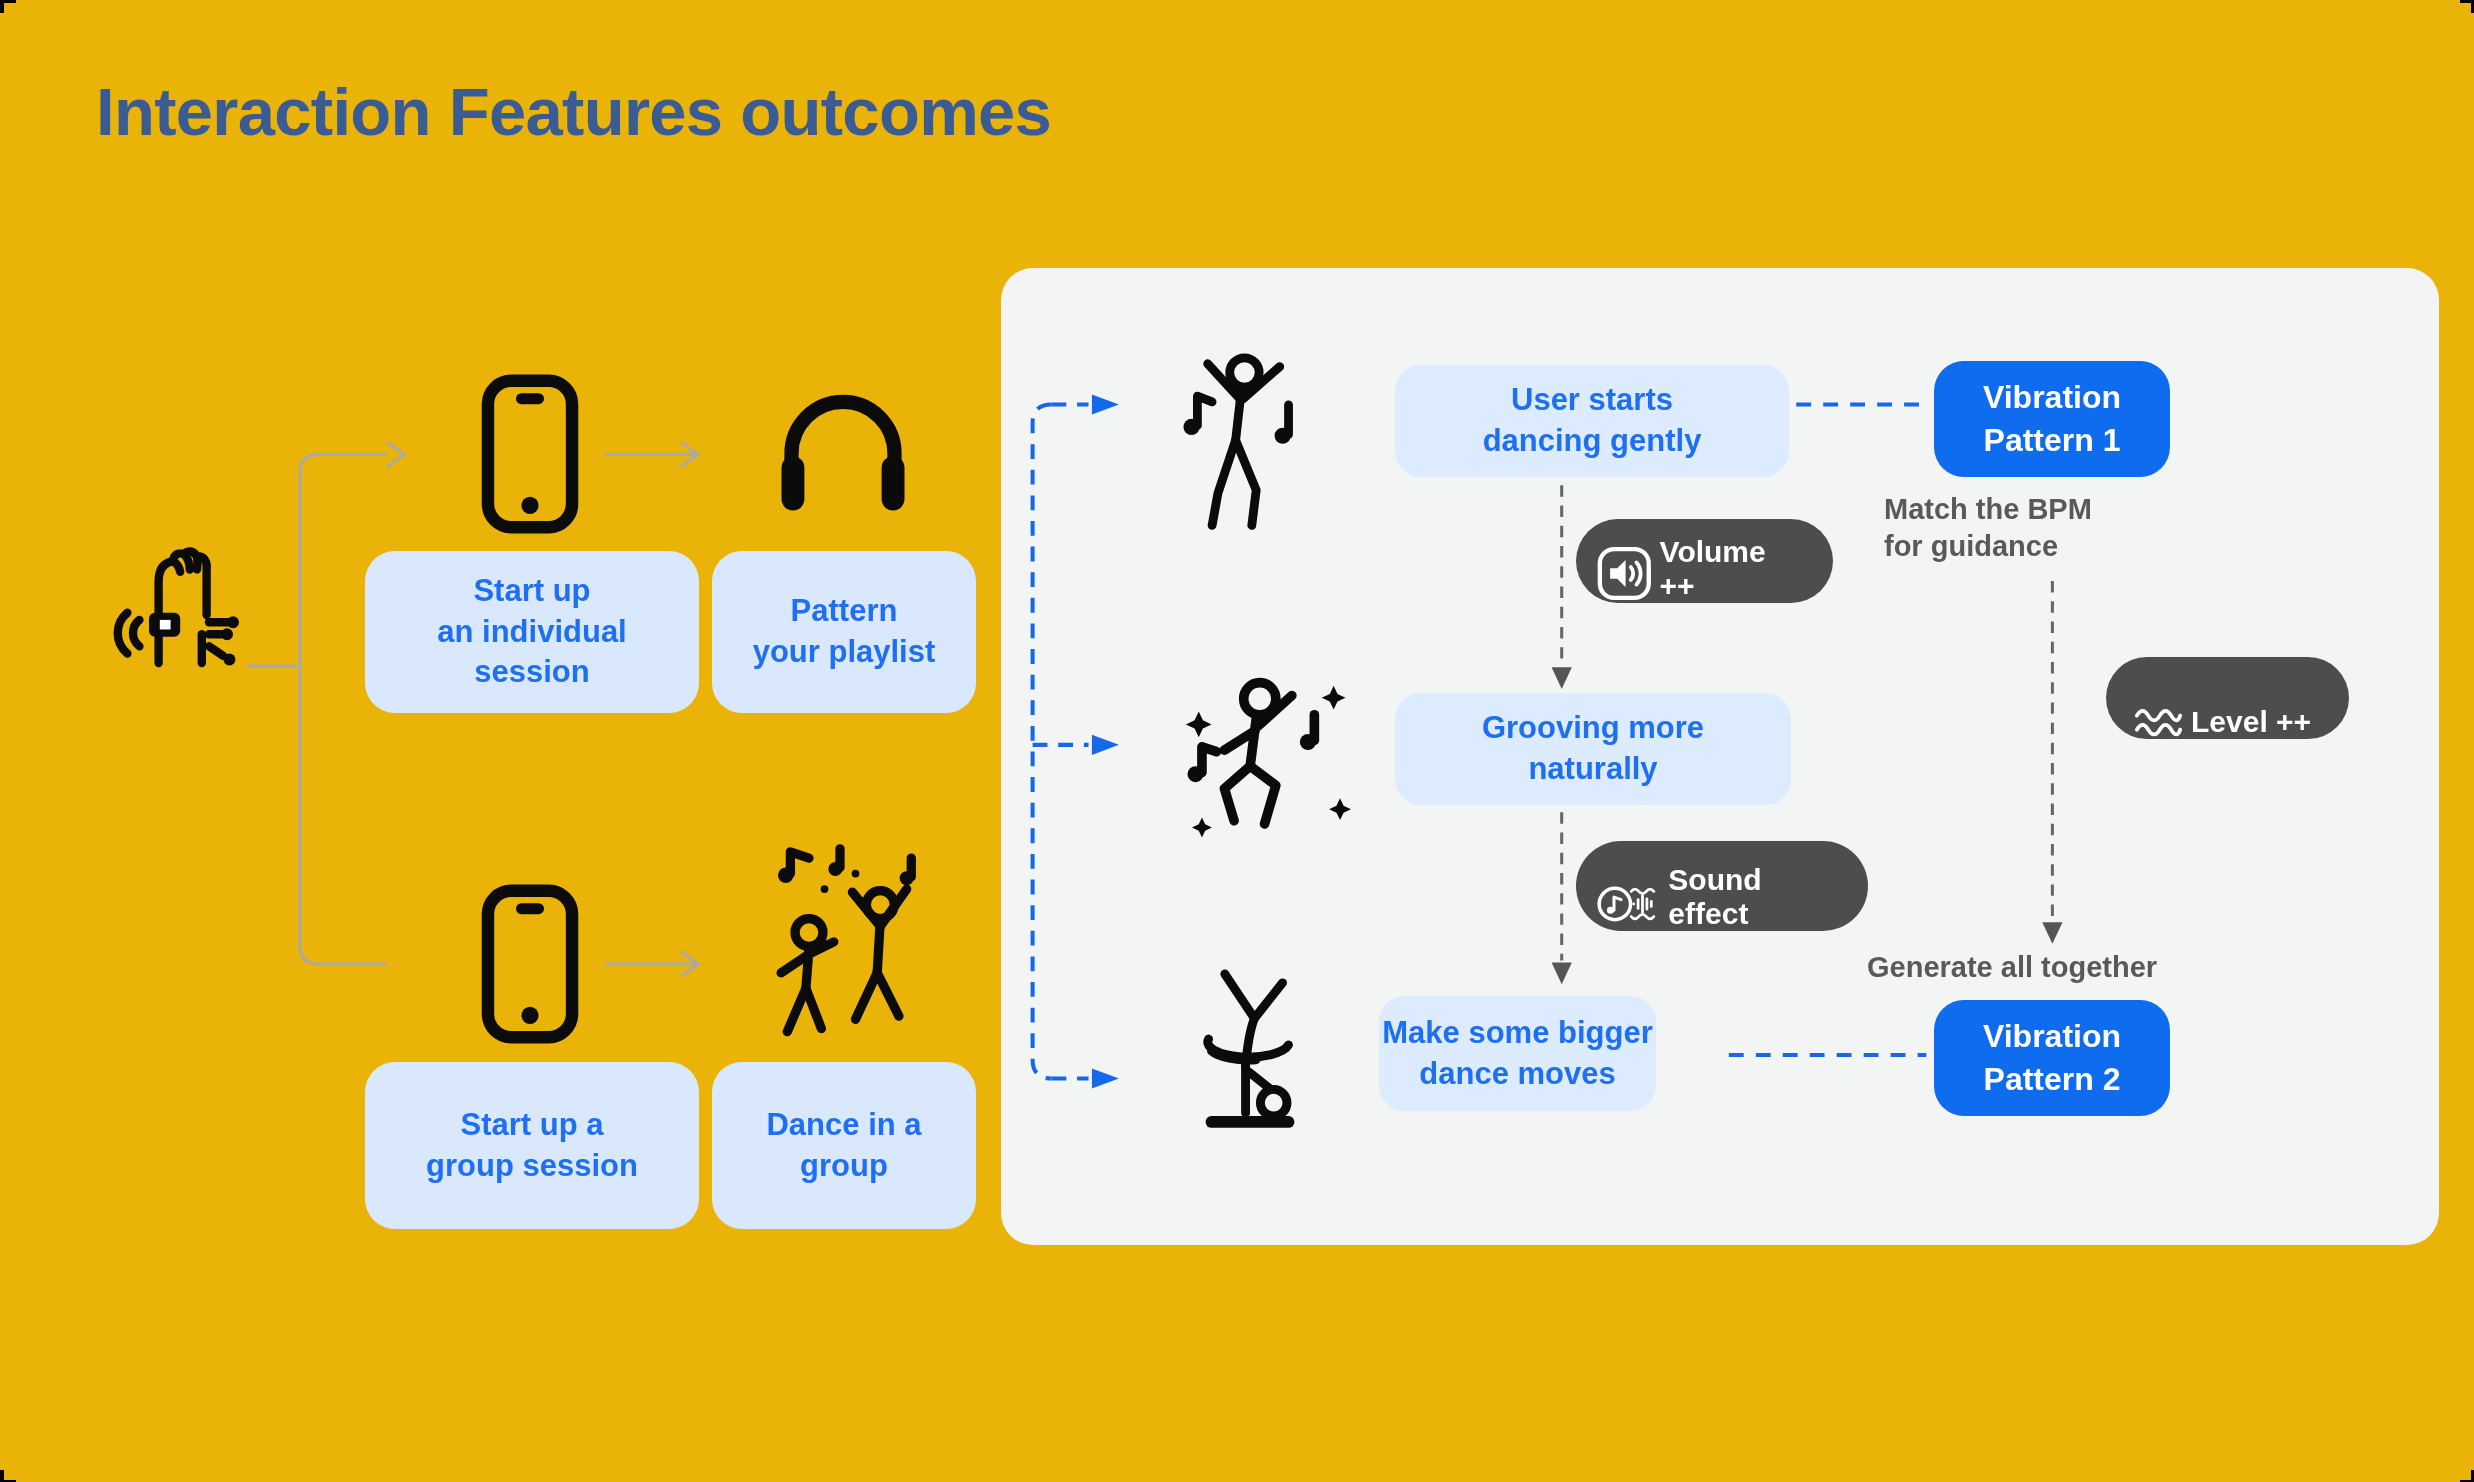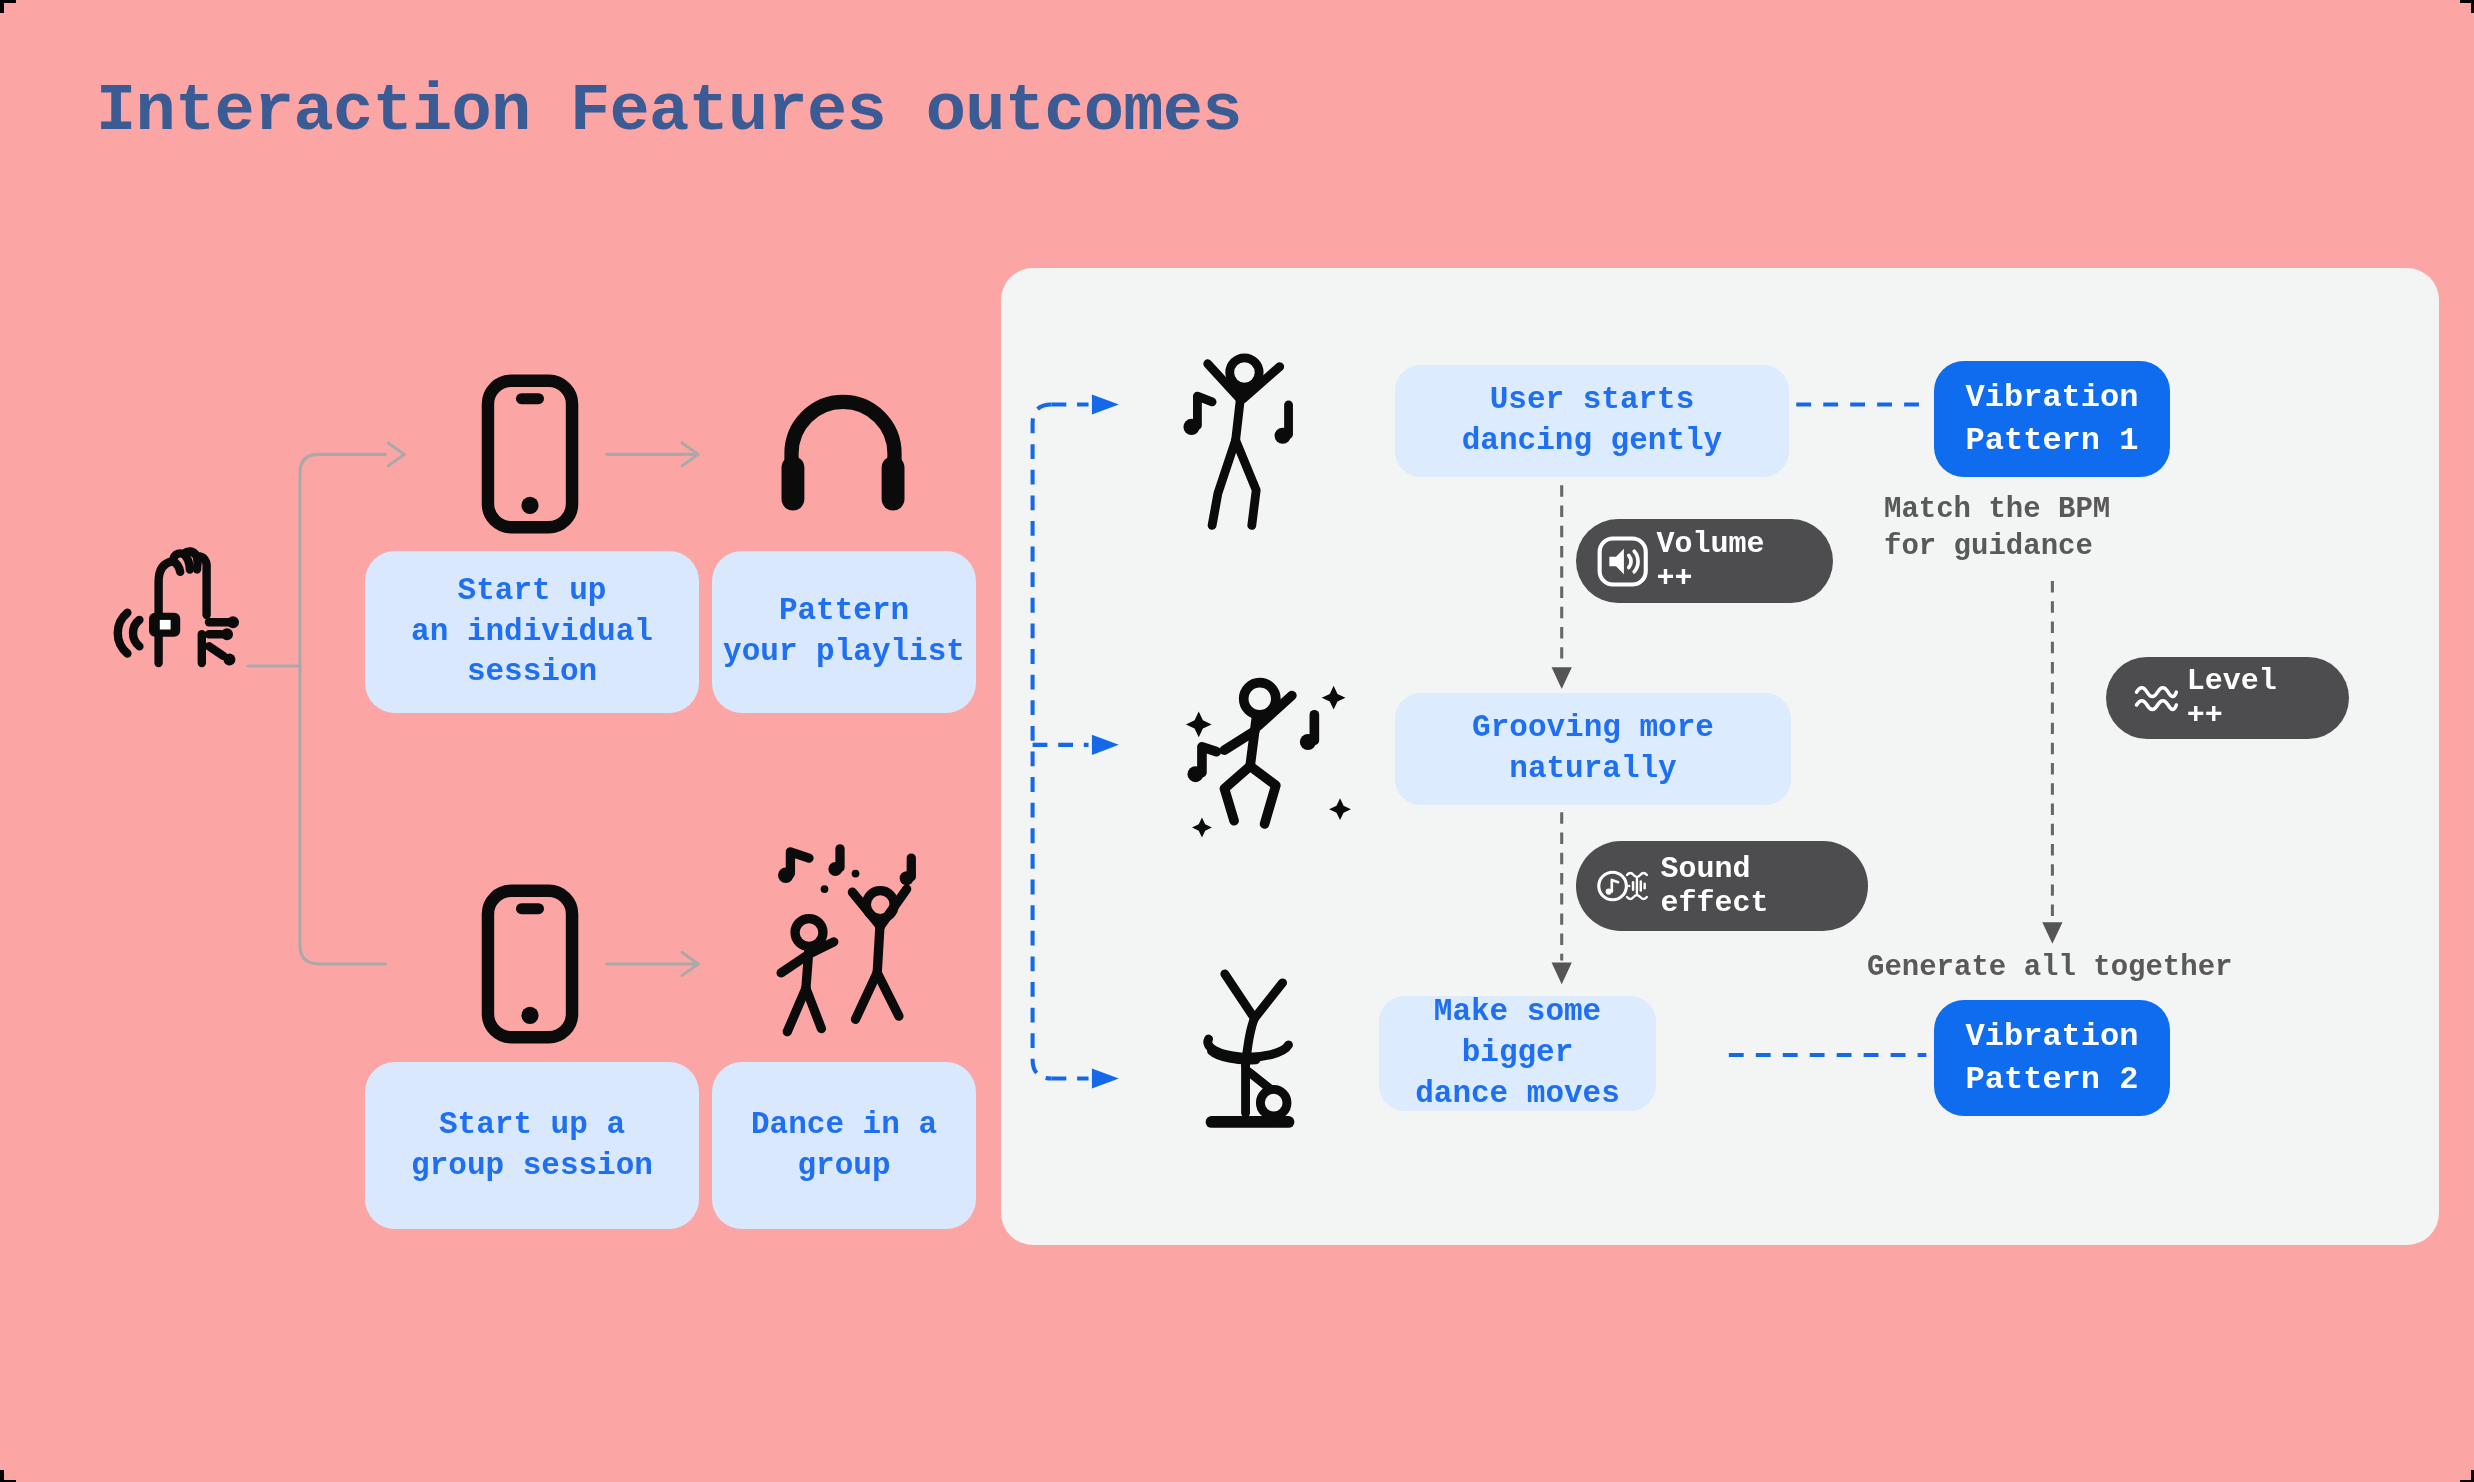--- a/index.html
+++ b/index.html
@@ -1,18 +1,18 @@
 <!DOCTYPE html>
 <html style="font-size:10.8px"><head>
 <meta charset="utf-8">
 <style>
   html,body{margin:0;padding:0;background:#ffffff;}
   #canvas{
-    position:relative;width:2475px;height:1483px;background:#fca5a5;overflow:hidden;
-    font-family:Liberation Mono, monospace;
+    position:relative;width:2475px;height:1483px;background:#eab308;overflow:hidden;
+    font-family:Liberation Sans, sans-serif;
   }
   .abs{position:absolute;}
   #page-title{
     left:96px;top:73px;font-size:67px;font-weight:600;color:#3b5b94;
     letter-spacing:-0.7px;white-space:nowrap;
   }
   
   .bluebox{
     background:#d9e8fc;border-radius:30px;display:flex;flex-direction:column;
     align-items:center;justify-content:center;text-align:center;
@@ -22,21 +22,21 @@
   
   #right-panel{left:1001px;top:268px;width:1438px;height:977px;border-radius:32px;background:#f3f4f4;}
   
   .bluebtn{
     background:#0f6cee;border-radius:30px;display:flex;flex-direction:column;
     align-items:center;justify-content:center;text-align:center;
     color:#ffffff;font-weight:700;font-size:32px;line-height:1.35;
   }
   
   .pill{
-    background:#4d4d4f;border-radius:47px;display:flex;align-items:center;
+    background:#4d4d4f;border-radius:47px;display:flex;align-items:flex-end;
     color:#ffffff;font-weight:700;font-size:30px;gap:7px;padding:0 30px 0 20px;
     box-sizing:border-box;justify-content:flex-start;
   }
   .annotation{
     color:#595959;font-weight:700;font-size:29px;line-height:1.28;
   }
   svg{display:block;}
   .corner{width:11.5px;height:10px;position:absolute;}
   .corner.tl{left:0;top:0;border-top:3.4px solid #000;border-left:4.7px solid #000;}
   .corner.tr{right:0;top:0;border-top:3.4px solid #000;border-right:4.7px solid #000;}

